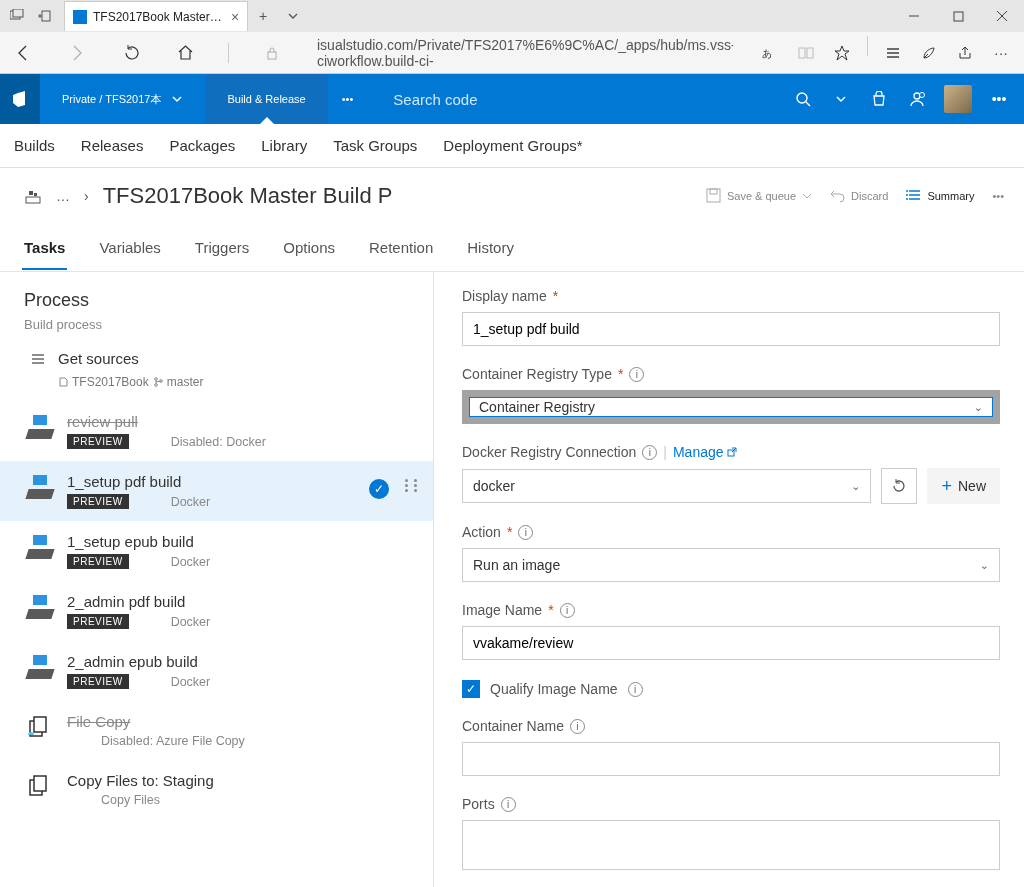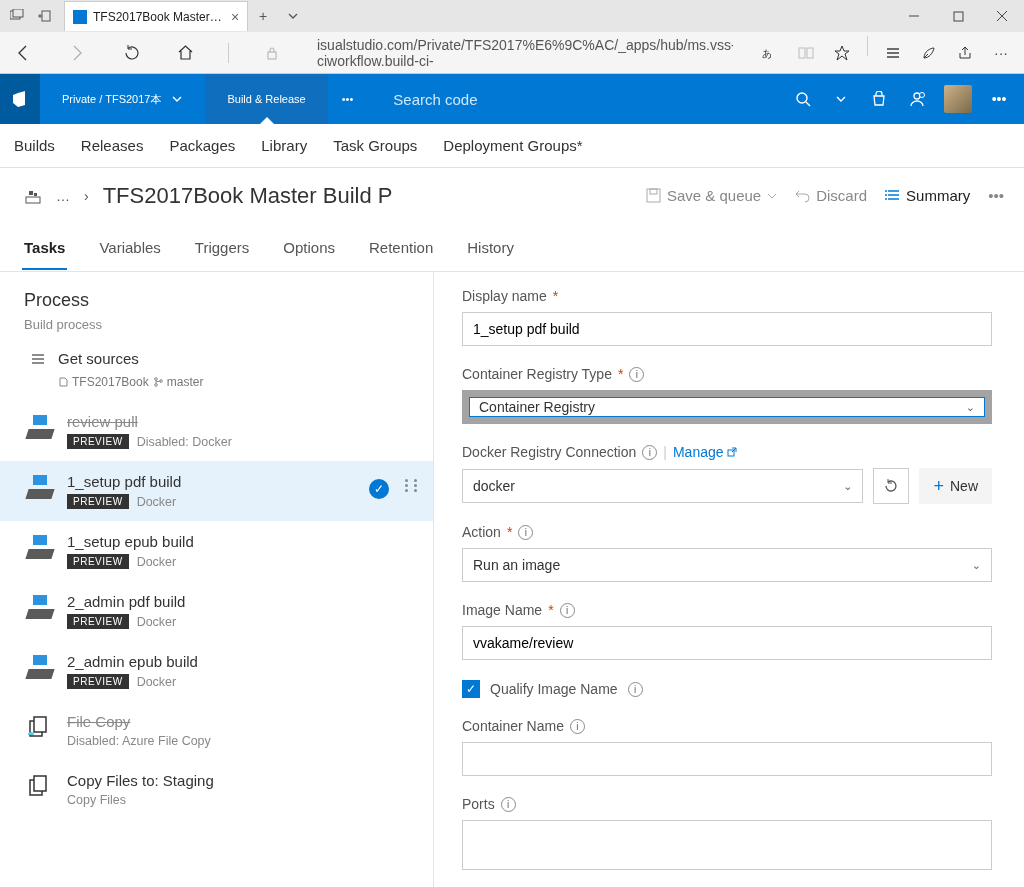--- a/index.html
+++ b/index.html
@@ -38,34 +38,34 @@
 .tfsnav .avatar { width:28px; height:28px; background: linear-gradient(135deg,#cdb289,#7a6a49); border-radius:2px; }
 
 
 .subnav { height: 44px; background:#fff; border-bottom:1px solid #e0e0e0; display:flex; align-items:center; padding: 0 14px; gap: 26px; font-size:15px; color:#333;}
 .subnav a { text-decoration:none; color:#333; cursor:pointer;}
 
 
 .titlerow { height: 56px; background:#fff; display:flex; align-items:center; padding:0 20px 0 24px; gap: 14px; border-bottom: 1px solid transparent;}
 .titlerow .crumbicon { color:#555;}
 .titlerow h1 { font-weight: 400; font-size: 22px; color:#333; flex:1; white-space:nowrap; overflow:hidden; text-overflow:ellipsis;}
-.titlerow .actions { display:flex; align-items:center; gap: 18px; color:#555; font-size: 15px; text-align: center;}
+.titlerow .actions { display:flex; align-items:center; gap: 18px; color:#555; font-size: 11px; text-align: center;}
 .titlerow .actionbtn { display:flex; align-items:center; gap:6px; color:#888; cursor:pointer;}
 .titlerow .actionbtn.enabled { color:#222;}
 
 
 .pagetabs { height: 48px; background:#fff; display:flex; align-items:center; padding: 0 22px; gap: 30px; border-bottom:1px solid #e4e4e4; font-size: 15px;}
 .pagetabs .ptab { padding: 12px 2px; color:#555; cursor:pointer;}
 .pagetabs .ptab.active { color:#222; font-weight:600; border-bottom: 2px solid #0078d4; margin-bottom:-1px;}
 
 
 .main { display:flex; height: calc(887px - 32px - 42px - 50px - 44px - 56px - 48px); background:#fff;}
 .left { width: 434px; border-right: 1px solid #e4e4e4; overflow-y:auto; position:relative; }
 .left::-webkit-scrollbar{width:8px;} .left::-webkit-scrollbar-thumb{background:#ccc;}
-.right { flex:1; overflow-y:auto; padding: 16px 32px 0 28px; position:relative;}
+.right { flex:1; overflow-y:auto; padding: 16px 24px 0 28px; position:relative;}
 .right::-webkit-scrollbar{width:10px;} .right::-webkit-scrollbar-thumb{background:#ccc;}
 
 .process-head { padding: 18px 24px 8px; }
 .process-head h3 { font-weight:400; font-size:18px; color:#333;}
 .process-head .sub { font-size:13px; color:#888; margin-top:6px;}
 
 .getsrc { padding: 10px 18px 12px 32px; }
 .getsrc .row1 { display:flex; align-items:center; gap:10px; font-size:15px;}
 .getsrc .row2 { display:flex; gap:4px; margin-top:8px; padding-left:26px; color:#777; font-size:12px;}
 .getsrc .badge { display:flex; align-items:center; gap:4px;}
@@ -75,21 +75,21 @@
 .task .ticon { width:28px; height:24px; margin-top:2px; flex-shrink:0; position:relative;}
 .task .ticon .base { position:absolute; bottom:0; left:0; width:26px; height:10px; background:#5a5a5a; transform: skewX(-18deg);}
 .task .ticon .top { position:absolute; top:0; left:6px; width:14px; height:10px; background:#2b93e0;}
 .task .ticon.copy { }
 .task .ticon.copy svg { width:24px; height:24px;}
 .task .tbody { flex:1; min-width:0;}
 .task .tname { font-size:15px; color:#333;}
 .task .tname.disabled { text-decoration: line-through; color:#888;}
 .task .trow2 { display:flex; align-items:center; gap:8px; margin-top:4px;}
 .task .preview { background:#333; color:#fff; font-size:10px; padding:2px 6px; letter-spacing:0.5px;}
-.task .ttype { font-size:12.5px; color:#888;}
+.task .ttype { font-size:12.5px; color:#888;margin-left:34px;}
 .task .check { width:20px; height:20px; border-radius:50%; background:#0078d4; display:flex; align-items:center; justify-content:center; color:#fff; font-size:12px; margin-top:6px;}
 .task .grip { display:flex; flex-direction:column; gap:2px; margin-top:6px; margin-left:4px;}
 .task .grip span { width:3px; height:3px; background:#888; border-radius:50%;}
 .gripwrap { display:flex; gap:2px;}
 
 
 .field { margin-bottom: 20px;}
 .field label { display:flex; align-items:center; gap:6px; font-size:14px; color:#555; margin-bottom:8px;}
 .field .req { color:#d83b01; }
 .field .info { width:15px; height:15px; border:1px solid #888; border-radius:50%; display:inline-flex; align-items:center; justify-content:center; font-size:10px; color:#666;}

